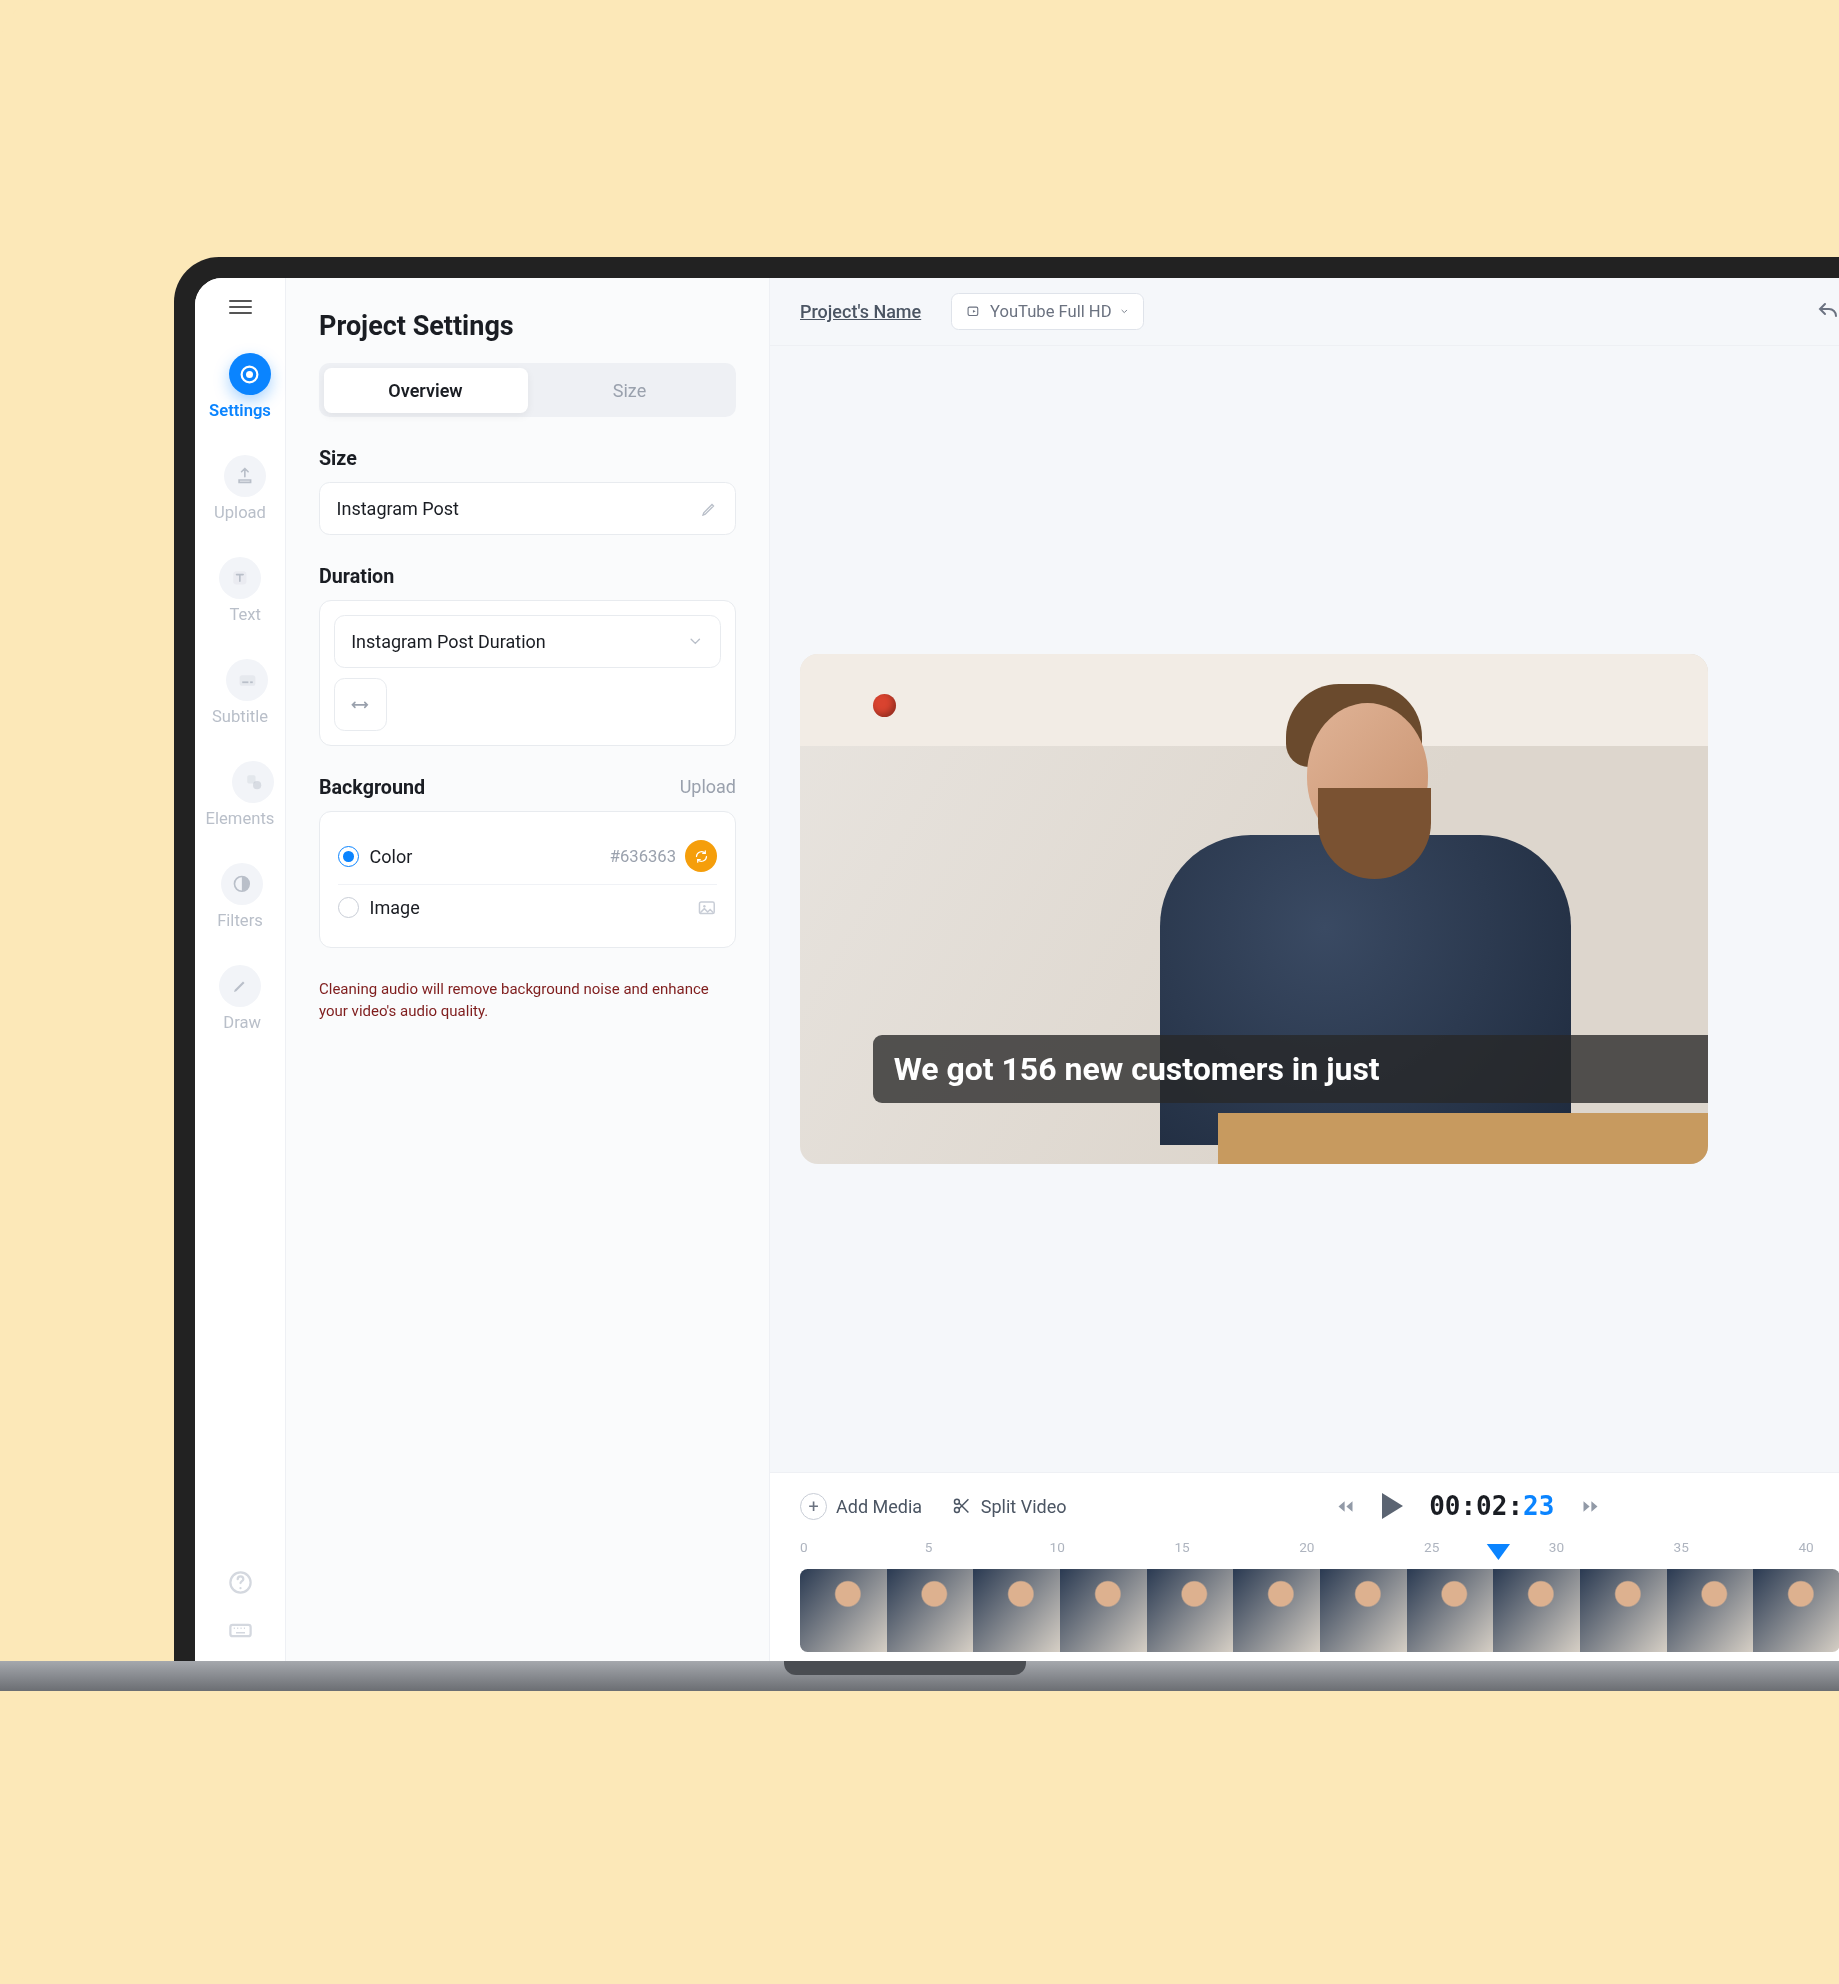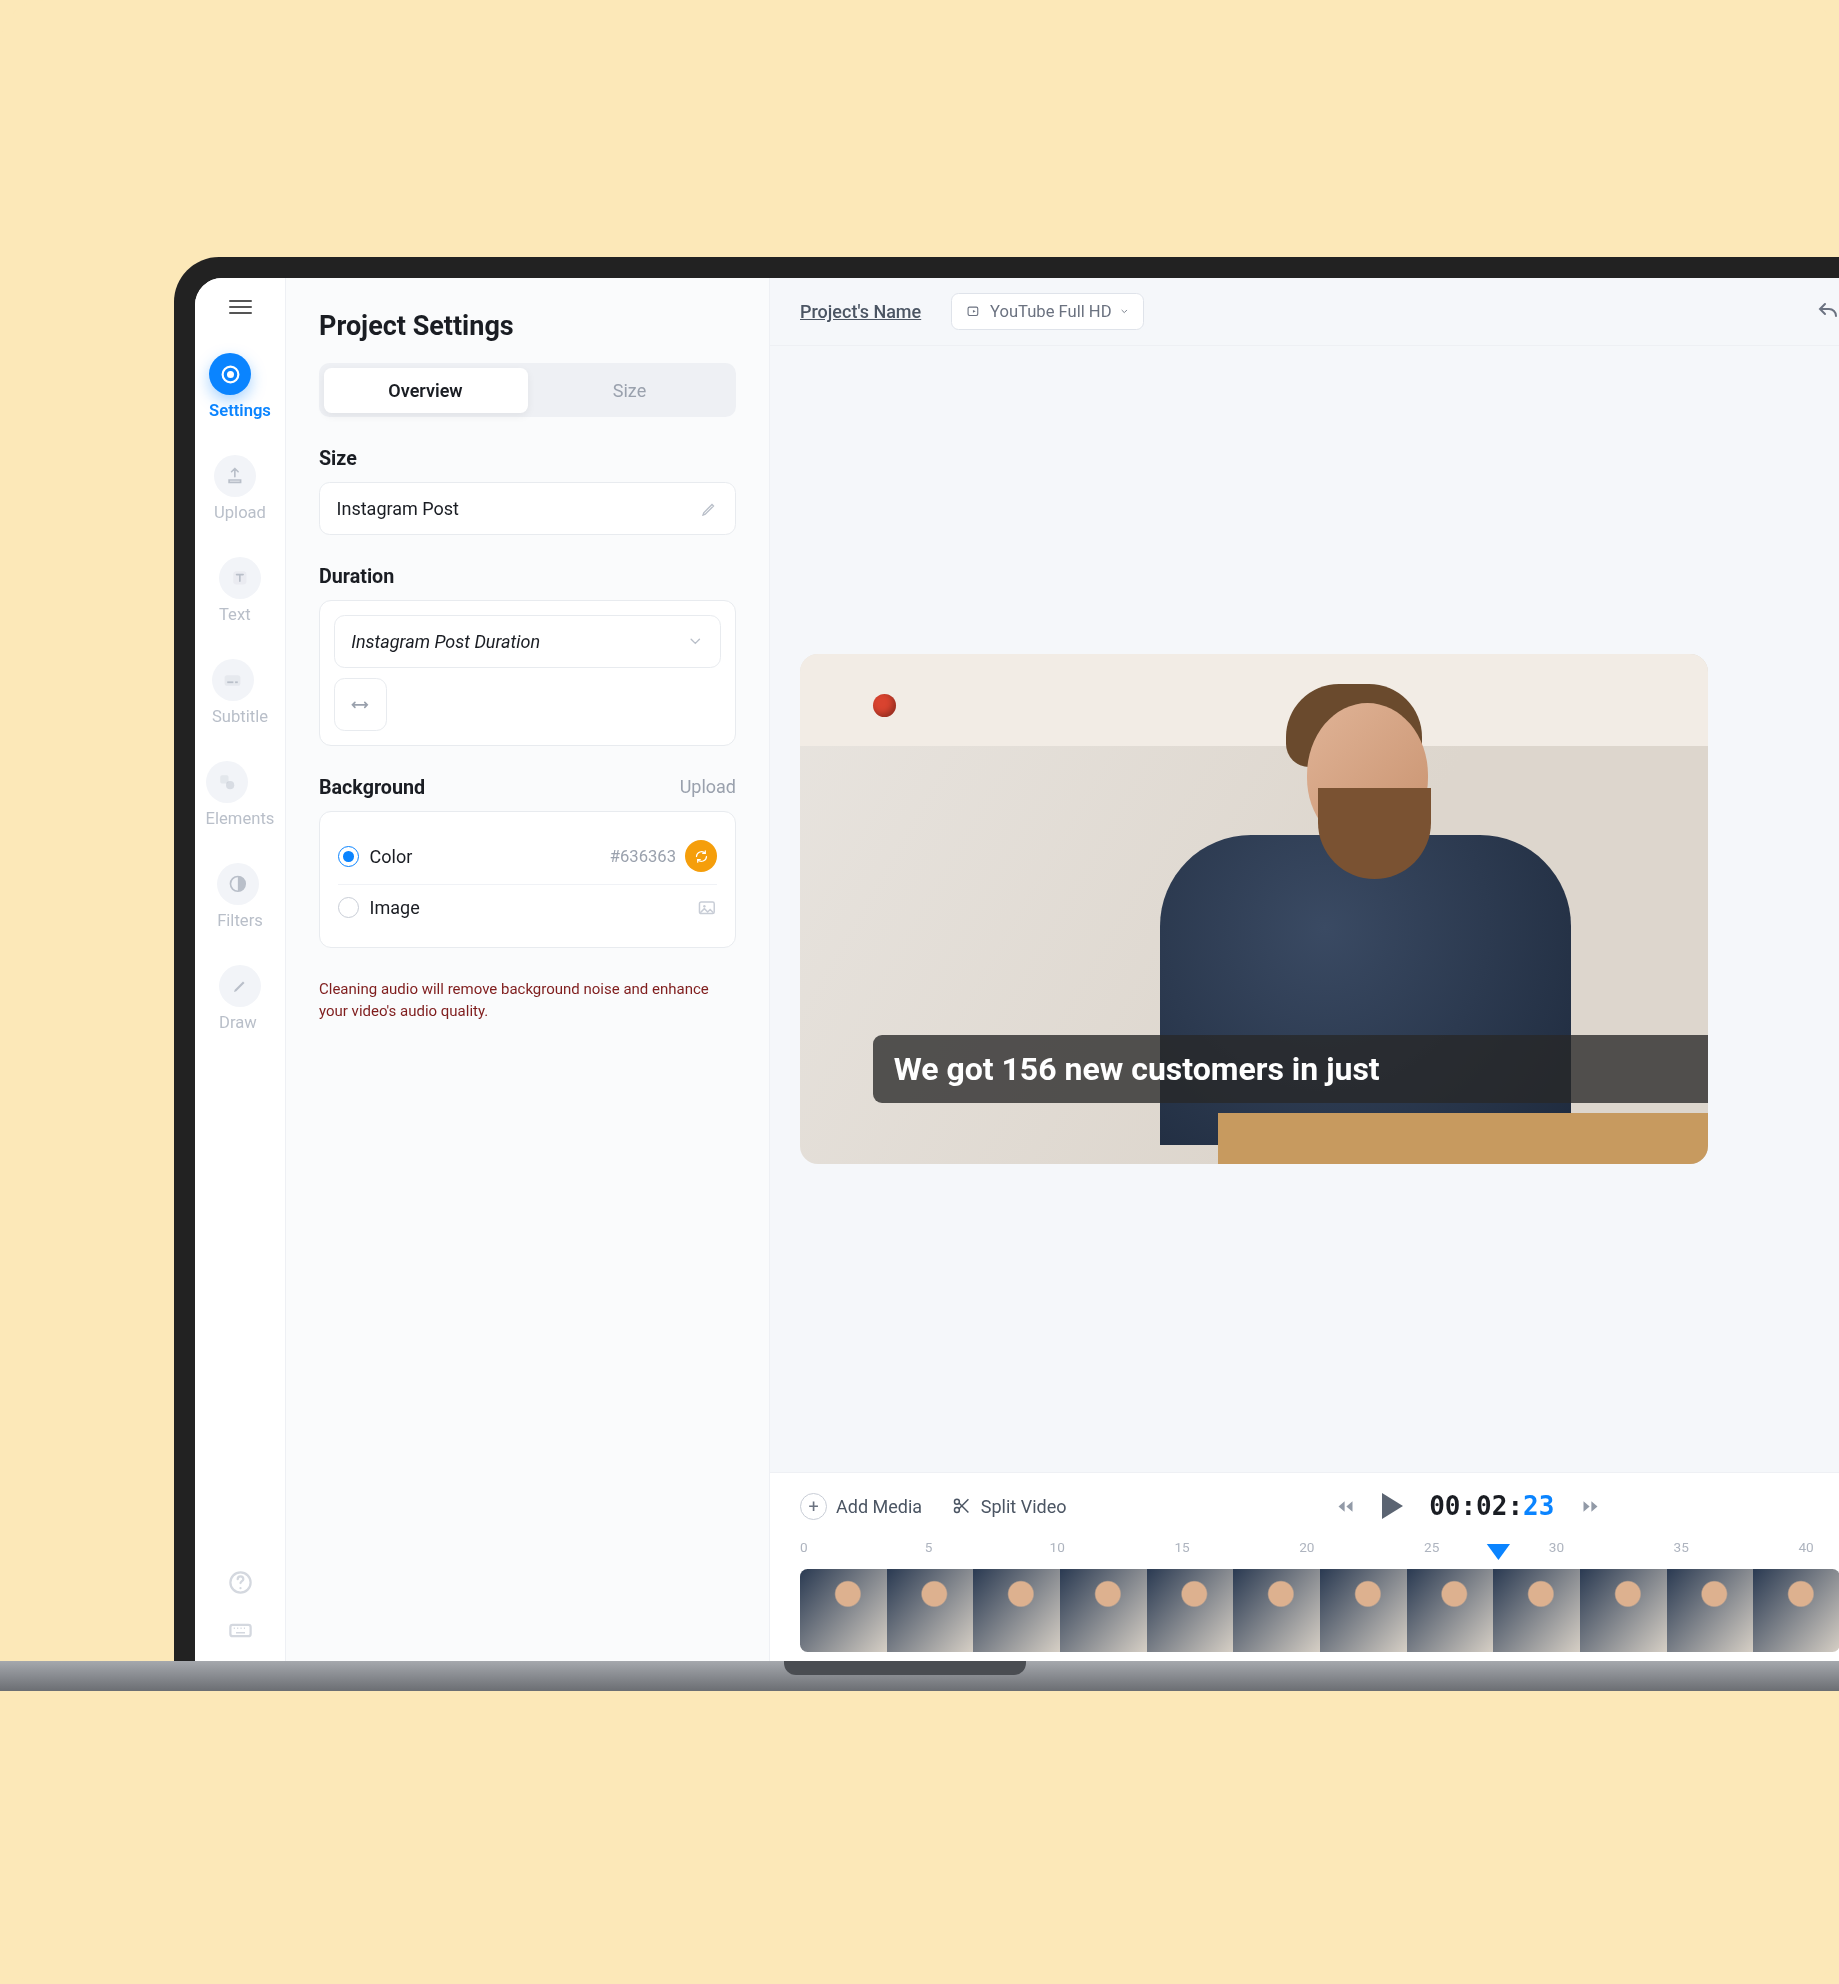--- a/index.html
+++ b/index.html
@@ -70,21 +70,21 @@
     display: flex;
     flex-direction: column;
     align-items: center;
     background: #fff;
   }
   .hamburger { margin-bottom: 35px; }
   .hamburger div {
     width: 23px; height: 2.3px; background: #555; margin: 3.8px 0; border-radius: 1.5px;
   }
   .side-item {
-    display: flex; flex-direction: column; align-items: flex-start;
+    display: flex; flex-direction: column; align-items: flex-end;
     gap: 6px; margin-bottom: 35px; cursor: pointer;
   }
   .side-item .glyph {
     width: 42px; height: 42px; border-radius: 50%;
     display: flex; align-items: center; justify-content: center;
     background: #f2f4f8; color: #b9bfc9;
   }
   .side-item.active .glyph { background: #0a84ff; color: #fff; box-shadow: 0 6px 15px rgba(10,132,255,.35);}
   .side-item span { font-size: 16.6px; color: #b9bfc9; }
   .side-item.active span { color: #0a84ff; font-weight: 600; }
@@ -118,21 +118,21 @@
     background: #fff; border: 0.8px solid #e8ebef; border-radius: 12px;
     padding: 16.6px 18px; margin-bottom: 30px;
   }
   .field {
     background: #fff; border: 0.8px solid #e8ebef; border-radius: 10.6px;
     padding: 15px 16.6px; display: flex; align-items: center; justify-content: space-between;
     font-size: 18px; color: #1a1d23;
   }
   .pencil, .chev { color: #b9bfc9; }
   .duration-card { background: #fff; border: 0.8px solid #e8ebef; border-radius: 12px; padding: 13.6px; margin-bottom: 30px;}
-  .duration-card .field { margin-bottom: 10.6px; font-style: italic; }
+  .duration-card .field { margin-bottom: 10.6px; }
   .time-row { display: flex; gap: 10.6px; }
   .time-row .field { flex: 1; }
   .time-row .sq {
     width: 53px; height: 53px; border: 0.8px solid #e8ebef; border-radius: 10.6px;
     display:flex; align-items:center; justify-content:center; color:#9aa1ad;
   }
   .radio {
     width: 21px; height: 21px; border-radius: 50%; border: 1.5px solid #c8cdd6;
     display: inline-flex; align-items:center; justify-content:center; margin-right: 10.6px;
   }

